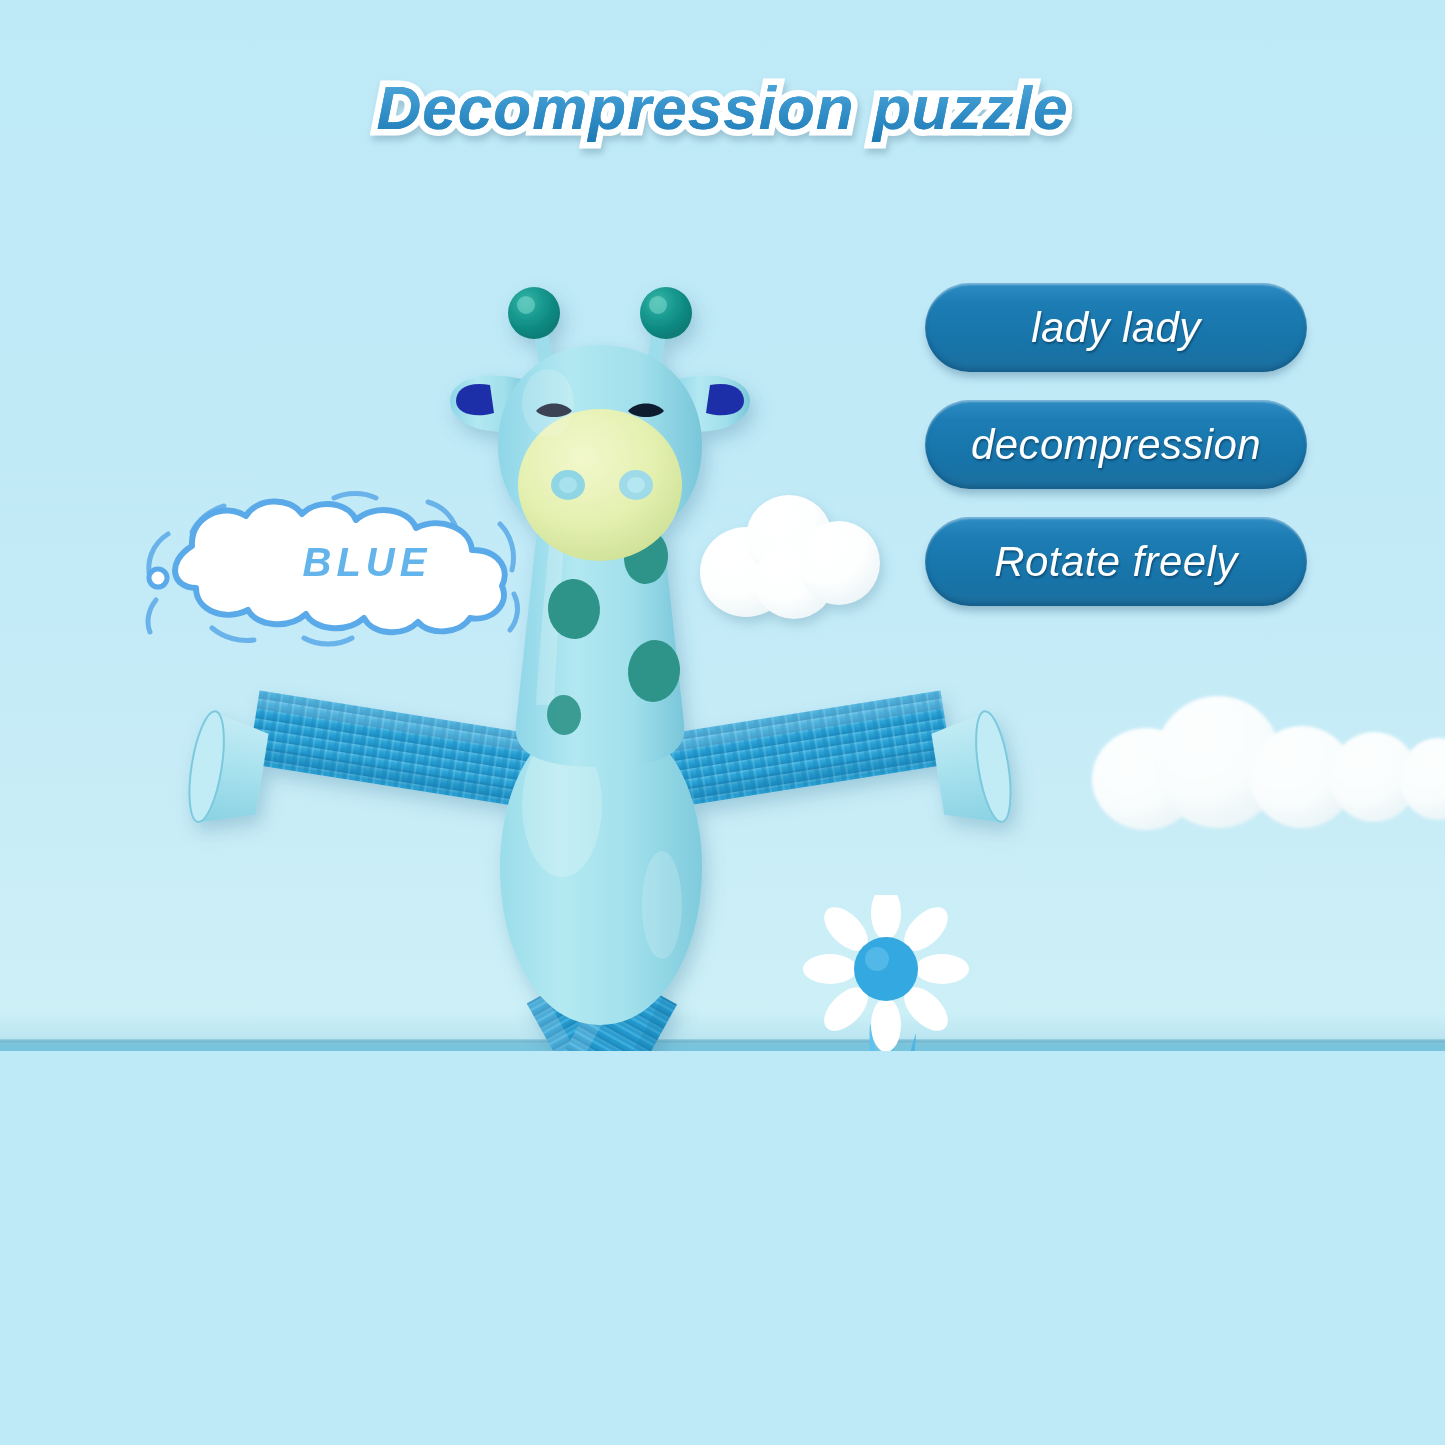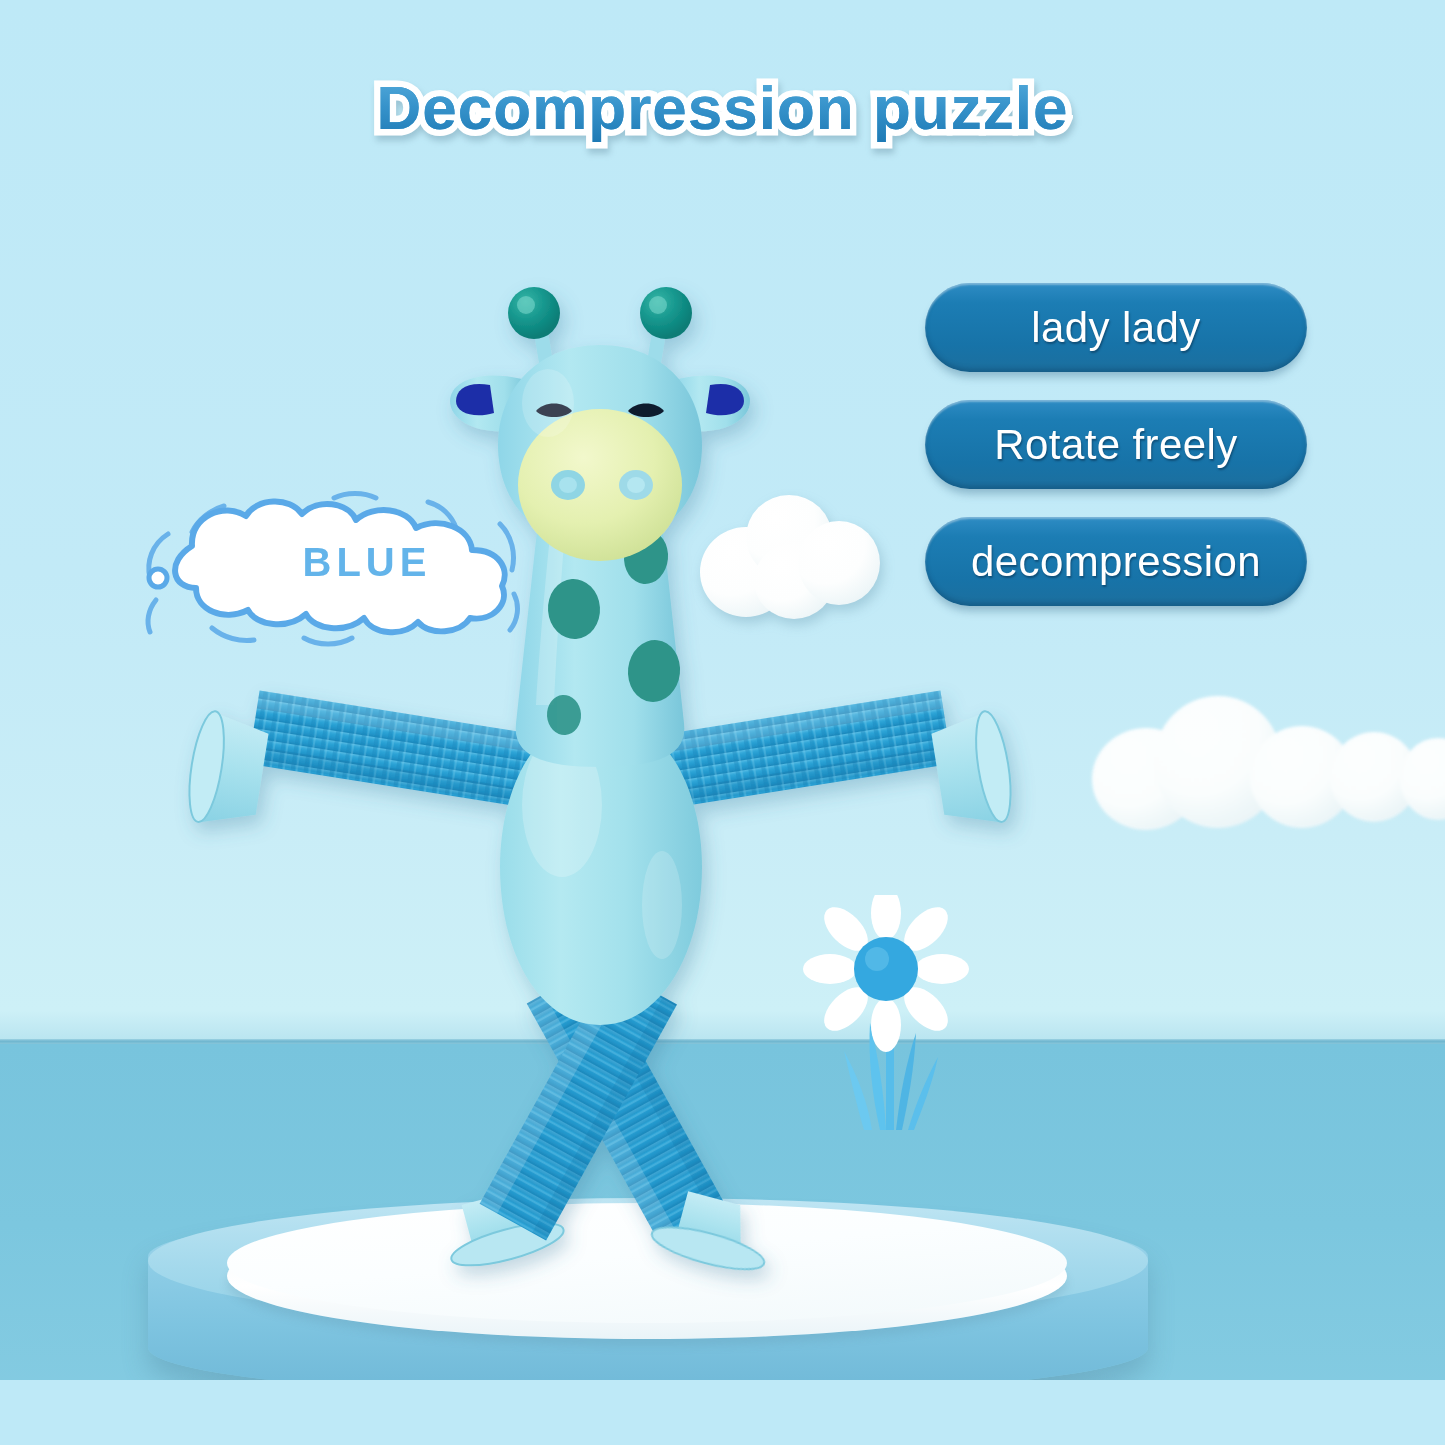--- a/index.html
+++ b/index.html
@@ -1,21 +1,21 @@
 <!DOCTYPE html>
 <html><head>
 <meta charset="utf-8">
 <style>
   * { margin:0; padding:0; box-sizing:border-box; }
   html,body { width:1445px; height:1445px; overflow:hidden; }
   body {
     font-family:"Liberation Sans", sans-serif;
     background:#bee9f7;
   }
-  #stage { position:relative; width:1445px; height:1380px; overflow:hidden; }
+  #stage { position:relative; width:1445px; height:1051px; overflow:hidden;font-style:italic; }
 
   
   .wall {
     position:absolute; left:0; top:0; width:1445px; height:1042px;
     background:linear-gradient(180deg,#bee9f7 0%,#c2eaf7 55%,#c9edf7 80%,#cdf0f7 97%,#b8e4f0 100%);
   }
   .horizon-line {
     position:absolute; left:0; top:1039px; width:1445px; height:5px;
     background:linear-gradient(180deg,#9ed3e4 0%,#6fb6cf 45%,#87c6da 100%);
   }
@@ -134,24 +134,24 @@
   </div>
 
   <div class="title">Decompression puzzle</div>
   <div class="title-inner">Decompression puzzle</div>
 
   <div class="badges">
     <div class="badge">
       <span class="badge-label">lady lady</span>
     </div>
     <div class="badge">
-      <span class="badge-label">Rotate freely</span>
+      <span class="badge-label">decompression</span>
     </div>
     <div class="badge">
-      <span class="badge-label">decompression</span>
+      <span class="badge-label">Rotate freely</span>
     </div>
   </div>
 
   <div class="cloud-callout">
     <svg viewBox="0 0 412 160" xmlns="http://www.w3.org/2000/svg">
       <g fill="#ffffff" stroke="#5aa9e8" stroke-width="6" stroke-linejoin="round">
         <path d="M64 58
                  C62 28 96 14 118 28
                  C128 10 162 8 174 26
                  C190 10 220 14 228 32

